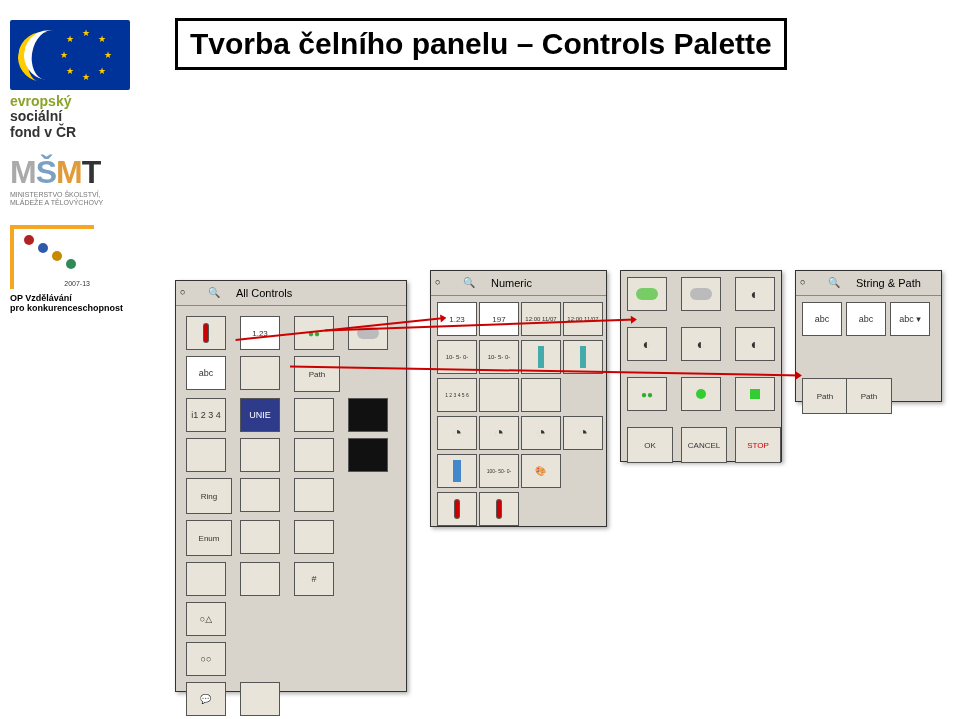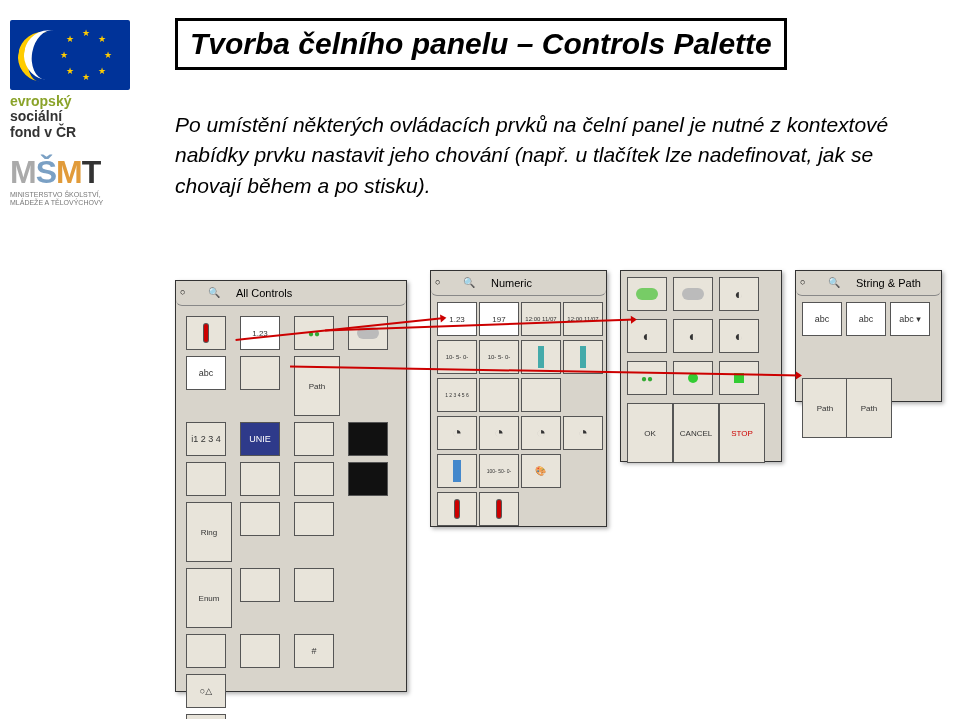--- a/index.html
+++ b/index.html
@@ -112,21 +112,20 @@
     font-size: 11px;
     color: #888;
     line-height: 1.3;
   }
 
   .main {
     position: absolute;
     left: 175px;
     top: 18px;
     width: 770px;
-    font-style: italic;
   }
   .title-row {
     border: 3px solid #000;
     padding: 6px 12px;
     display: inline-block;
   }
   .title-row h1 {
     margin: 0;
     font-size: 30px;
     font-weight: bold;
@@ -151,21 +150,20 @@
     border: 1px solid #333;
     box-shadow: 2px 2px 4px rgba(0,0,0,0.3);
     font-size: 10px;
   }
   .pal-header {
     height: 20px;
     background: #d8d4cb;
     display:flex; align-items:center; gap:16px;
     padding: 2px 4px;
     border-bottom: 1px solid #888;
-    border-radius: 6px;
   }
   .pin { width:12px;height:12px;display:inline-block;position:relative; }
   .pin:before{ content:"○"; position:absolute; font-size:9px; }
   .search-icon{ width:12px;height:12px;display:inline-block; }
   .search-icon:before{ content:"🔍"; font-size:10px; }
   .pal-title { font-size:11px; }
   .pal-body {
     padding: 6px;
     display: grid;
     grid-template-columns: repeat(3, 42px);
@@ -200,21 +198,21 @@
     background:#c00;
     z-index:10;
   }
   .arrow:after{
     content:"";
     position:absolute; right:-6px; top:-3px;
     border:4px solid transparent;
     border-left:6px solid #c00;
   }
 
-  .small-label { font-size:8px; padding:13px 3px; background:#e8e4da; border:1px solid #555; }
+  .small-label { font-size:8px; padding:1px 3px; background:#e8e4da; border:1px solid #555; }
 </style>
 </head>
 <body>
 
 <div class="page">
 
   <div class="sidebar">
     <div class="logo-block">
       <div class="eu-flag">
         <div class="swoosh"></div>
@@ -234,27 +232,39 @@
         <span>evropský</span><br>
         <span class="dark">sociální</span><br>
         <span class="dark">fond v ČR</span>
       </div>
     </div>
     <div class="msmt">
       <div class="msmt-logo"><span>M</span><span>Š</span><span>M</span><span>T</span></div>
       <div class="msmt-sub" style="white-space:pre-line">MINISTERSTVO ŠKOLSTVÍ,
 MLÁDEŽE A TĚLOVÝCHOVY</div>
     </div>
+    <div class="op-block">
+      <div class="op-sq">
+        <div class="c1"></div>
+          <div class="c2"></div>
+          <div class="c3"></div>
+          <div class="c4"></div>
+        <span class="yr">2007-13</span>
+      </div>
+      <div class="op-txt">
+        <span>OP Vzdělávání</span><br>
+        <span>pro konkurenceschopnost</span>
+      </div>
+    </div>
   </div>
 
   <div class="main">
     <div class="title-row">
       <h1>Tvorba čelního panelu – Controls Palette</h1>
     </div>
-    <p class="body-text">Po umístění některých ovládacích prvků na čelní panel je nutné z kontextové nabídky prvku nastavit jeho chování (např. u tlačítek lze nadefinovat, jak se chovají během a po stisku).</p>
   </div>
 
   <div class="panels">
 
     <div class="pal" style="left:0;top:0;width:230px;height:410px">
       <div class="pal-header">
         <span class="pin"></span>
         <span class="search-icon"></span>
         <span class="pal-title">All Controls</span>
       </div>
@@ -360,21 +370,21 @@
           </div>
         <div class="cell">
             <div class="thermo"></div>
           </div>
         <div class="cell" style="visibility:hidden"></div>
         <div class="cell" style="visibility:hidden"></div>
       </div>
     </div>
 
     <div class="pal" style="left:445px;top:-10px;width:160px;height:190px">
-      <div class="pal-body cols4" style="gap:8px">
+      <div class="pal-body cols4" style="gap:16px">
         <div class="cell">
             <div class="btn-pill" style="background:#7c6"></div>
           </div>
         <div class="cell">
             <div class="btn-pill"></div>
           </div>
         <div class="cell switch"></div>
         <div class="cell" style="visibility:hidden"></div>
 
         <div class="cell switch"></div>

